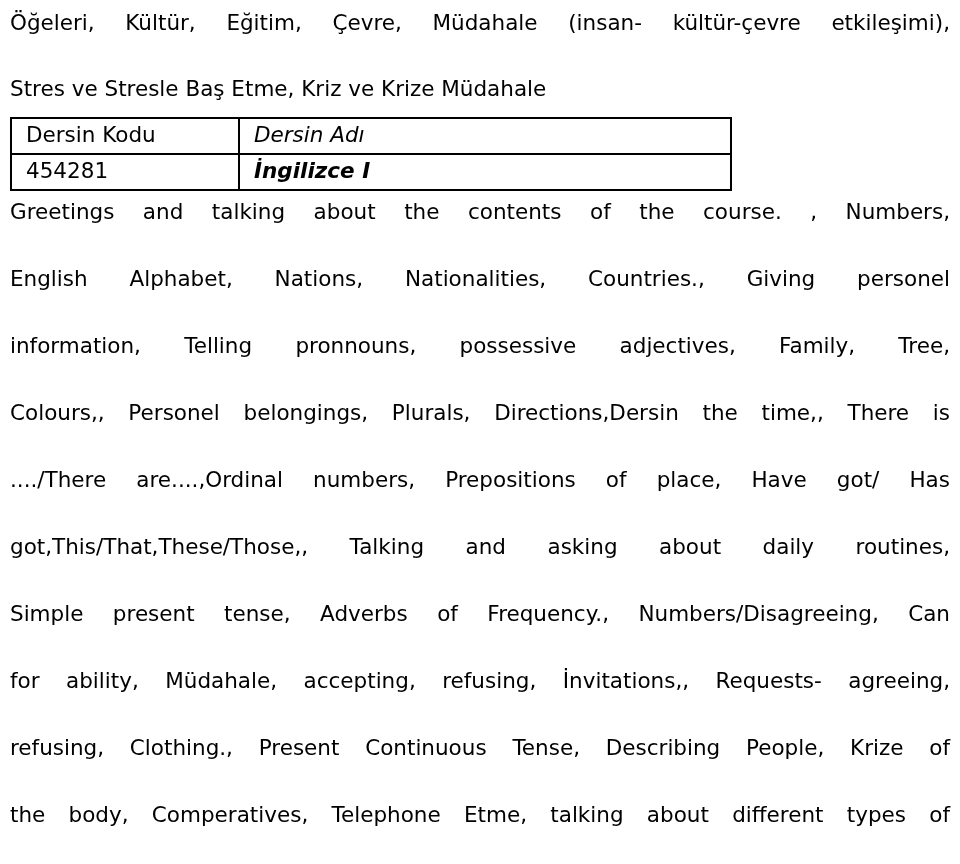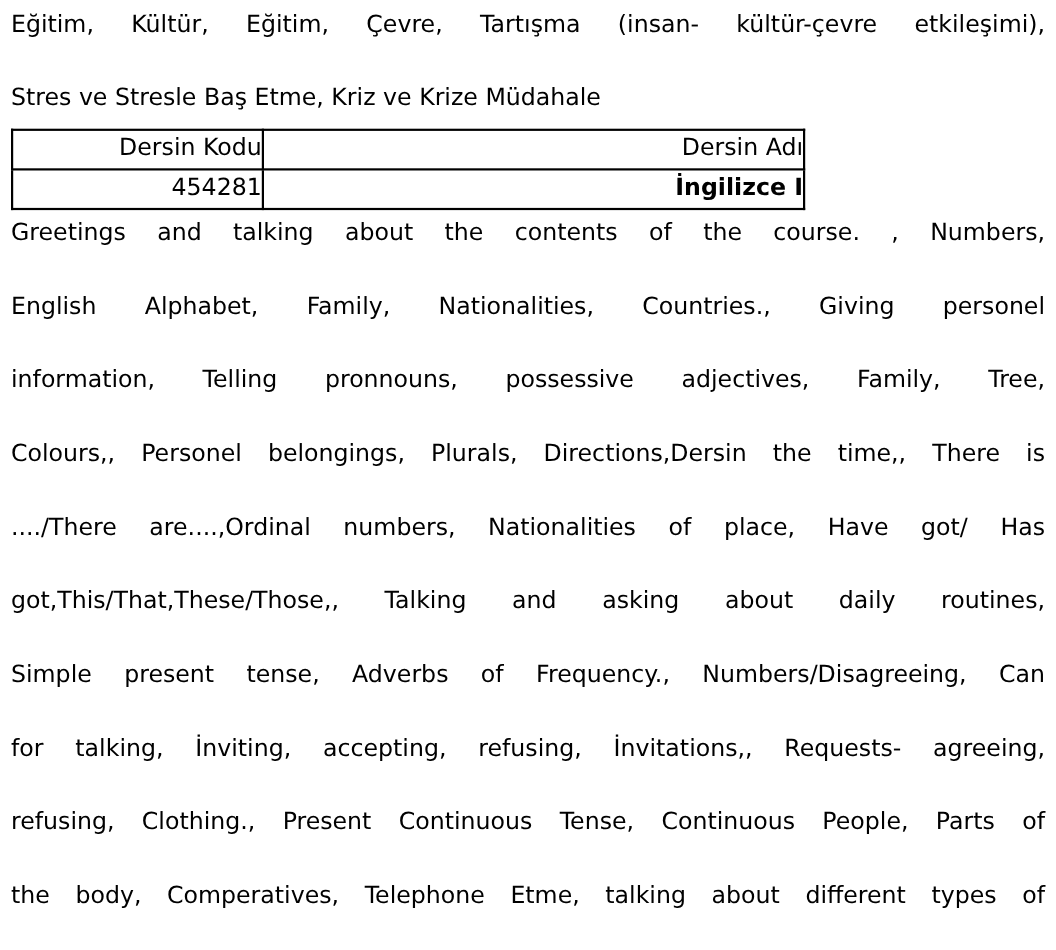--- a/index.html
+++ b/index.html
@@ -39,24 +39,23 @@
     table-layout: fixed;
     margin: 0 0 4px 0;
   }
   .course-table td {
     border: 2px solid #000000;
     padding: 2px 0 4px 14px;
     font-size: 21.5px;
     line-height: 26px;
     vertical-align: middle;
     height: 28px;
-    text-align: right;
   }
   .course-table .col-code { width: 212px; }
-  .course-table .col-name { width: 476px; }
+  .course-table .col-name { width: 476px; font-style: italic; }
   .course-table td.value-name { font-weight: bold; margin-top: 27px; }
   .desc {
     font-size: 21.5px;
     line-height: 33.5px;
     text-align: justify;
     text-justify: inter-word;
     margin: 0;
     padding-right: 2px;
     word-spacing: 0px;
   }
@@ -65,47 +64,47 @@
     width: 100%;
     height: 0;
   }
 </style>
 </head>
 <body>
 
 <div class="page">
 
   <div class="heading-block">
-    <span>Eğitim, Kültür, Eğitim, Çevre, Tartışma (insan- kültür-çevre etkileşimi),</span><span class="justify-filler"></span>
+    <span>Öğeleri, Kültür, Eğitim, Çevre, Müdahale (insan- kültür-çevre etkileşimi),</span><span class="justify-filler"></span>
     <span class="line-last">Stres ve Stresle Baş Etme, Kriz ve Krize Müdahale</span>
   </div>
 
   <table class="course-table">
     <tbody>
       <tr>
         <td class="col-code">Dersin Kodu</td>
         <td class="col-name">Dersin Adı</td>
       </tr>
       <tr>
         <td class="col-code">454281</td>
         <td class="col-name value-name">İngilizce I</td>
       </tr>
     </tbody>
   </table>
 
   <p class="desc">
     <span>Greetings and talking about the contents of the course. , Numbers,</span><span class="justify-filler"></span>
-    <span>English Alphabet, Family, Nationalities, Countries., Giving personel</span><span class="justify-filler"></span>
+    <span>English Alphabet, Nations, Nationalities, Countries., Giving personel</span><span class="justify-filler"></span>
     <span>information, Telling pronnouns, possessive adjectives, Family, Tree,</span><span class="justify-filler"></span>
     <span>Colours,, Personel belongings, Plurals, Directions,Dersin the time,, There is</span><span class="justify-filler"></span>
-    <span>..../There are....,Ordinal numbers, Nationalities of place, Have got/ Has</span><span class="justify-filler"></span>
+    <span>..../There are....,Ordinal numbers, Prepositions of place, Have got/ Has</span><span class="justify-filler"></span>
     <span>got,This/That,These/Those,, Talking and asking about daily routines,</span><span class="justify-filler"></span>
     <span>Simple present tense, Adverbs of Frequency., Numbers/Disagreeing, Can</span><span class="justify-filler"></span>
-    <span>for talking, İnviting, accepting, refusing, İnvitations,, Requests- agreeing,</span><span class="justify-filler"></span>
-    <span>refusing, Clothing., Present Continuous Tense, Continuous People, Parts of</span><span class="justify-filler"></span>
+    <span>for ability, Müdahale, accepting, refusing, İnvitations,, Requests- agreeing,</span><span class="justify-filler"></span>
+    <span>refusing, Clothing., Present Continuous Tense, Describing People, Krize of</span><span class="justify-filler"></span>
     <span>the body, Comperatives, Telephone Etme, talking about different types of</span><span class="justify-filler"></span>
     <span class="justify-filler"></span>
     <span class="justify-filler"></span>
     <span class="justify-filler"></span>
     <span class="justify-filler"></span>
     
   </p>
 
 </div>
 

